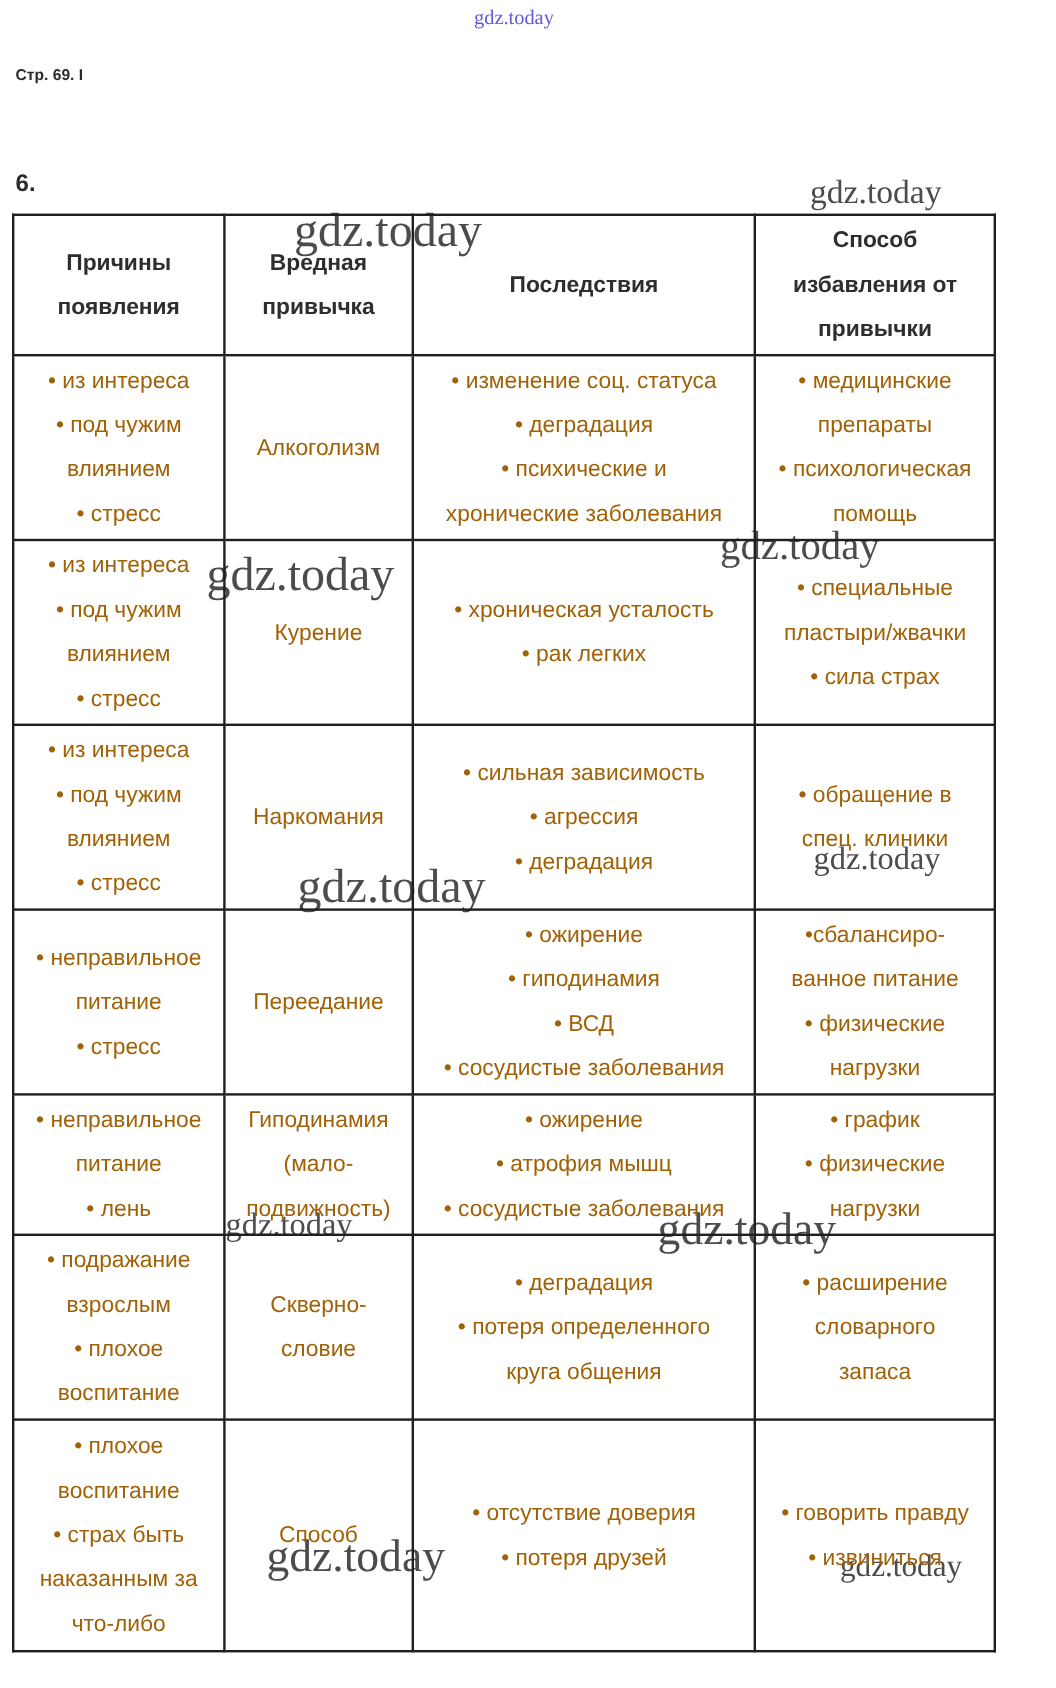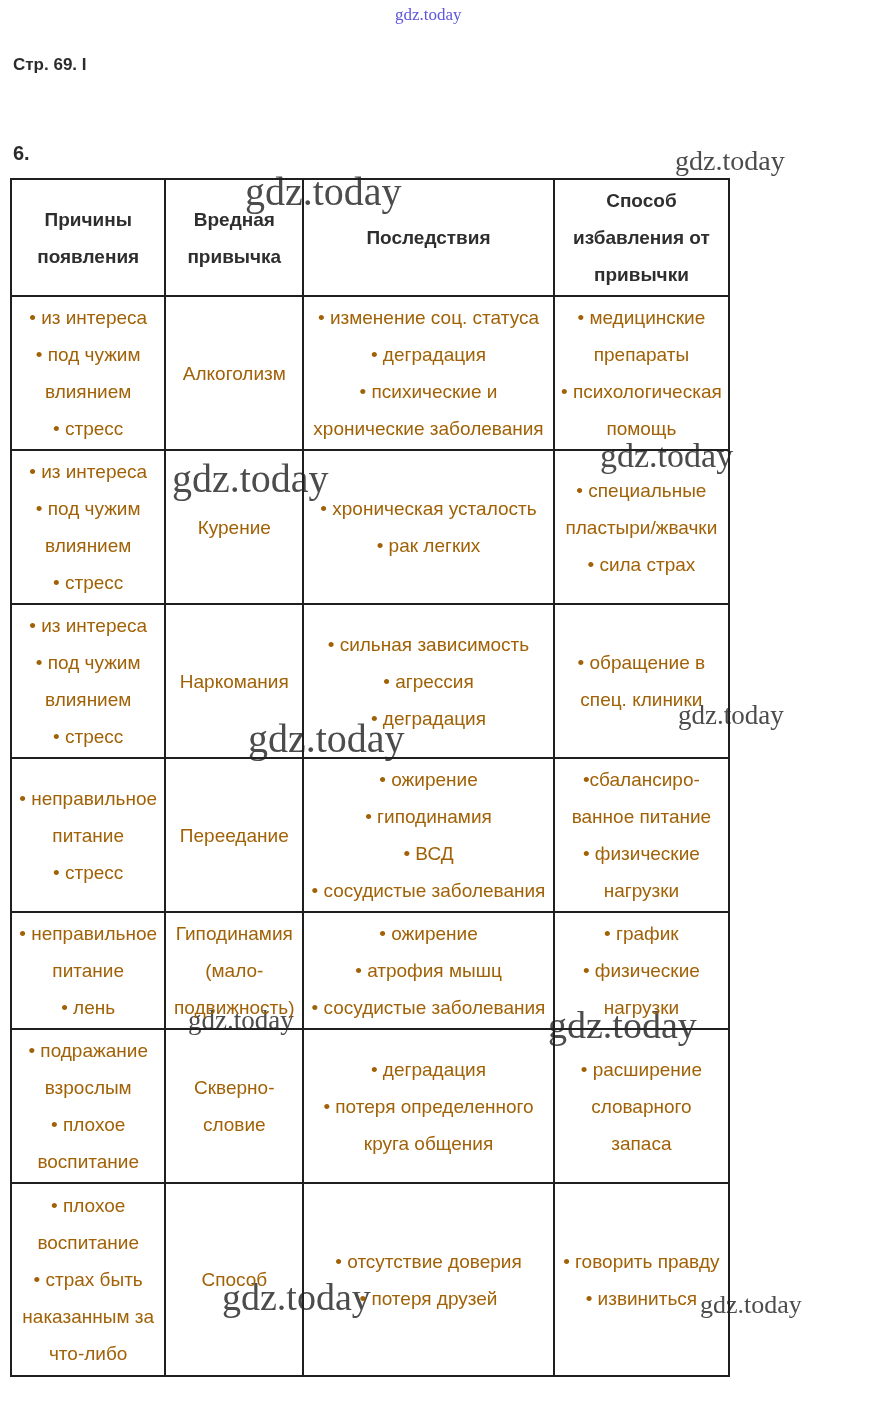--- a/index.html
+++ b/index.html
@@ -6,28 +6,28 @@
   body{
     width:880px;height:1407px;
     background:#ffffff;
     font-family:"Liberation Sans", sans-serif;
     color:#3a3a3a;
     position:relative;
     overflow:hidden;
   }
   .page-heading{
     position:absolute;left:13px;top:55px;
-    font-size:17px;font-weight:bold;color:#2b2b2b;
+    font-size:13px;font-weight:bold;color:#2b2b2b;
   }
   .task-number{
     position:absolute;left:13px;top:142px;
     font-size:20px;font-weight:bold;color:#2b2b2b;
   }
   table.habits{
-    position:absolute;left:10px;top:178px;width:720px;
+    position:absolute;left:10px;top:178px;width:820px;
     border-collapse:collapse;table-layout:fixed;
   }
   table.habits th, table.habits td{
     border:2px solid #1f1f1f;
     text-align:center;vertical-align:middle;
     font-size:19px;line-height:37px;
     padding:2px 6px;
     white-space:pre-line;
     color:#a16207;
     overflow:hidden;

